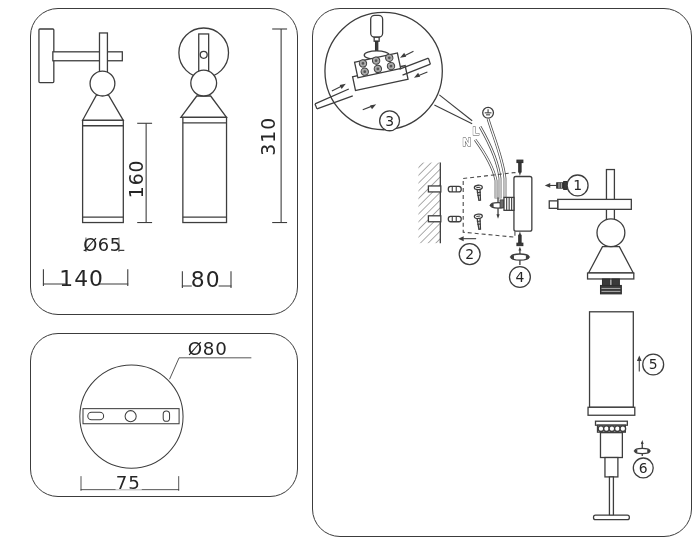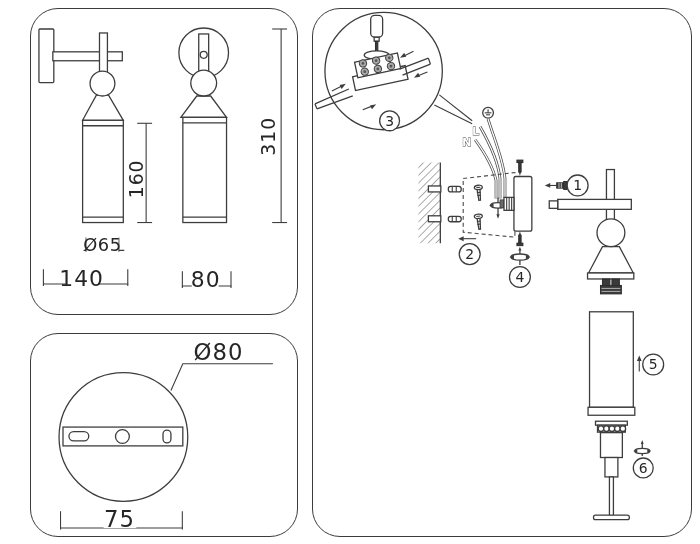--- a/index.html
+++ b/index.html
@@ -1,20 +1,20 @@
 <!DOCTYPE html>
 <html><head>
 <meta charset="utf-8">
 <style>
   html,body{margin:0;padding:0;background:#ffffff;}
   .canvas{position:relative;width:700px;height:544px;background:#fff;overflow:hidden;
           font-family:"DejaVu Sans",sans-serif;}
   .panel{position:absolute;border:1.6px solid #3c3c3c;border-radius:28px;background:#fff;box-sizing:border-box;}
   #panel-views {left:30px; top:8px;   width:268px; height:307px;}
-  #panel-plate {left:30px; top:333px; width:268px; height:204px;}
+  #panel-plate {left:30px; top:333px; width:268px; height:164px;}
   #panel-steps {left:312px;top:8px;   width:380px; height:529px;}
   .panel svg{display:block;width:100%;height:100%;}
 
   .ln  {stroke:#3d3d3d;stroke-width:1.3;fill:none;}
   .fw  {stroke:#3d3d3d;stroke-width:1.3;fill:#ffffff;}
   .dk  {stroke:#2d2d2d;stroke-width:1;fill:#3a3a3a;}
   .dim {stroke:#3d3d3d;stroke-width:1.1;fill:none;}
   .dash{stroke:#4a4a4a;stroke-width:1.1;fill:none;stroke-dasharray:4 3;}
   .wireO{stroke:#4a4a4a;stroke-width:2.8;fill:none;}
   .wireI{stroke:#ffffff;stroke-width:1.3;fill:none;}

